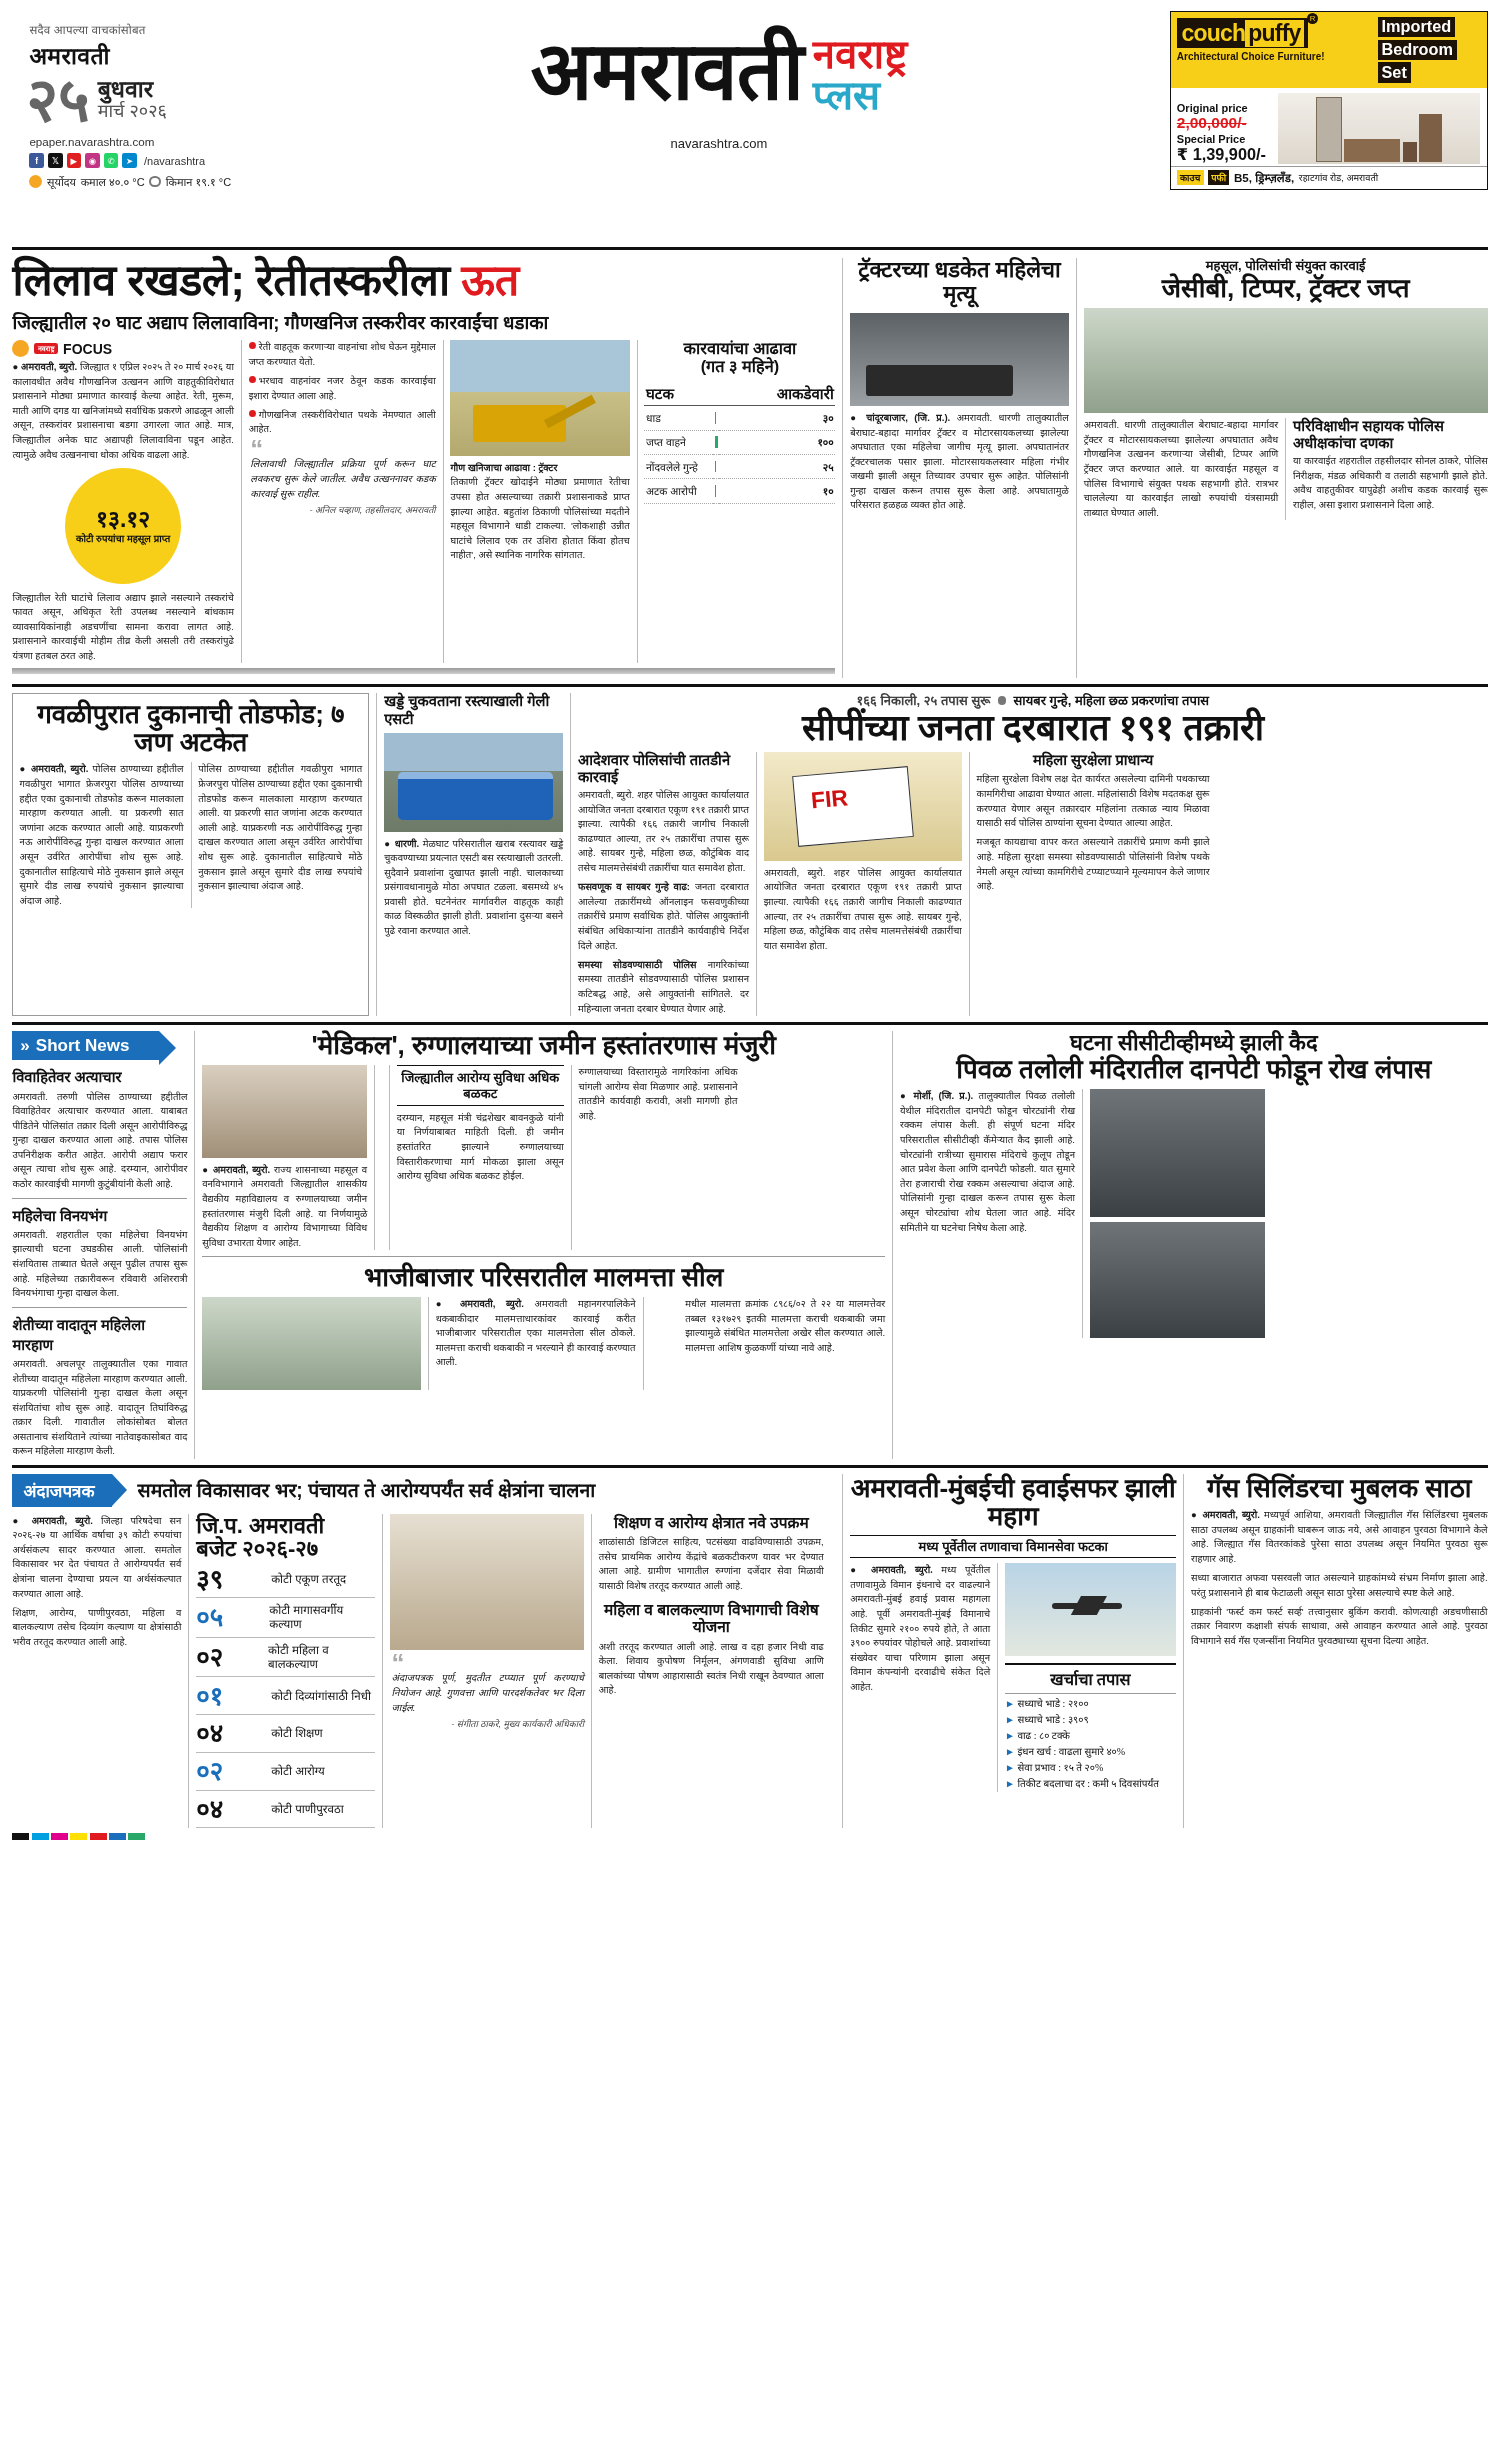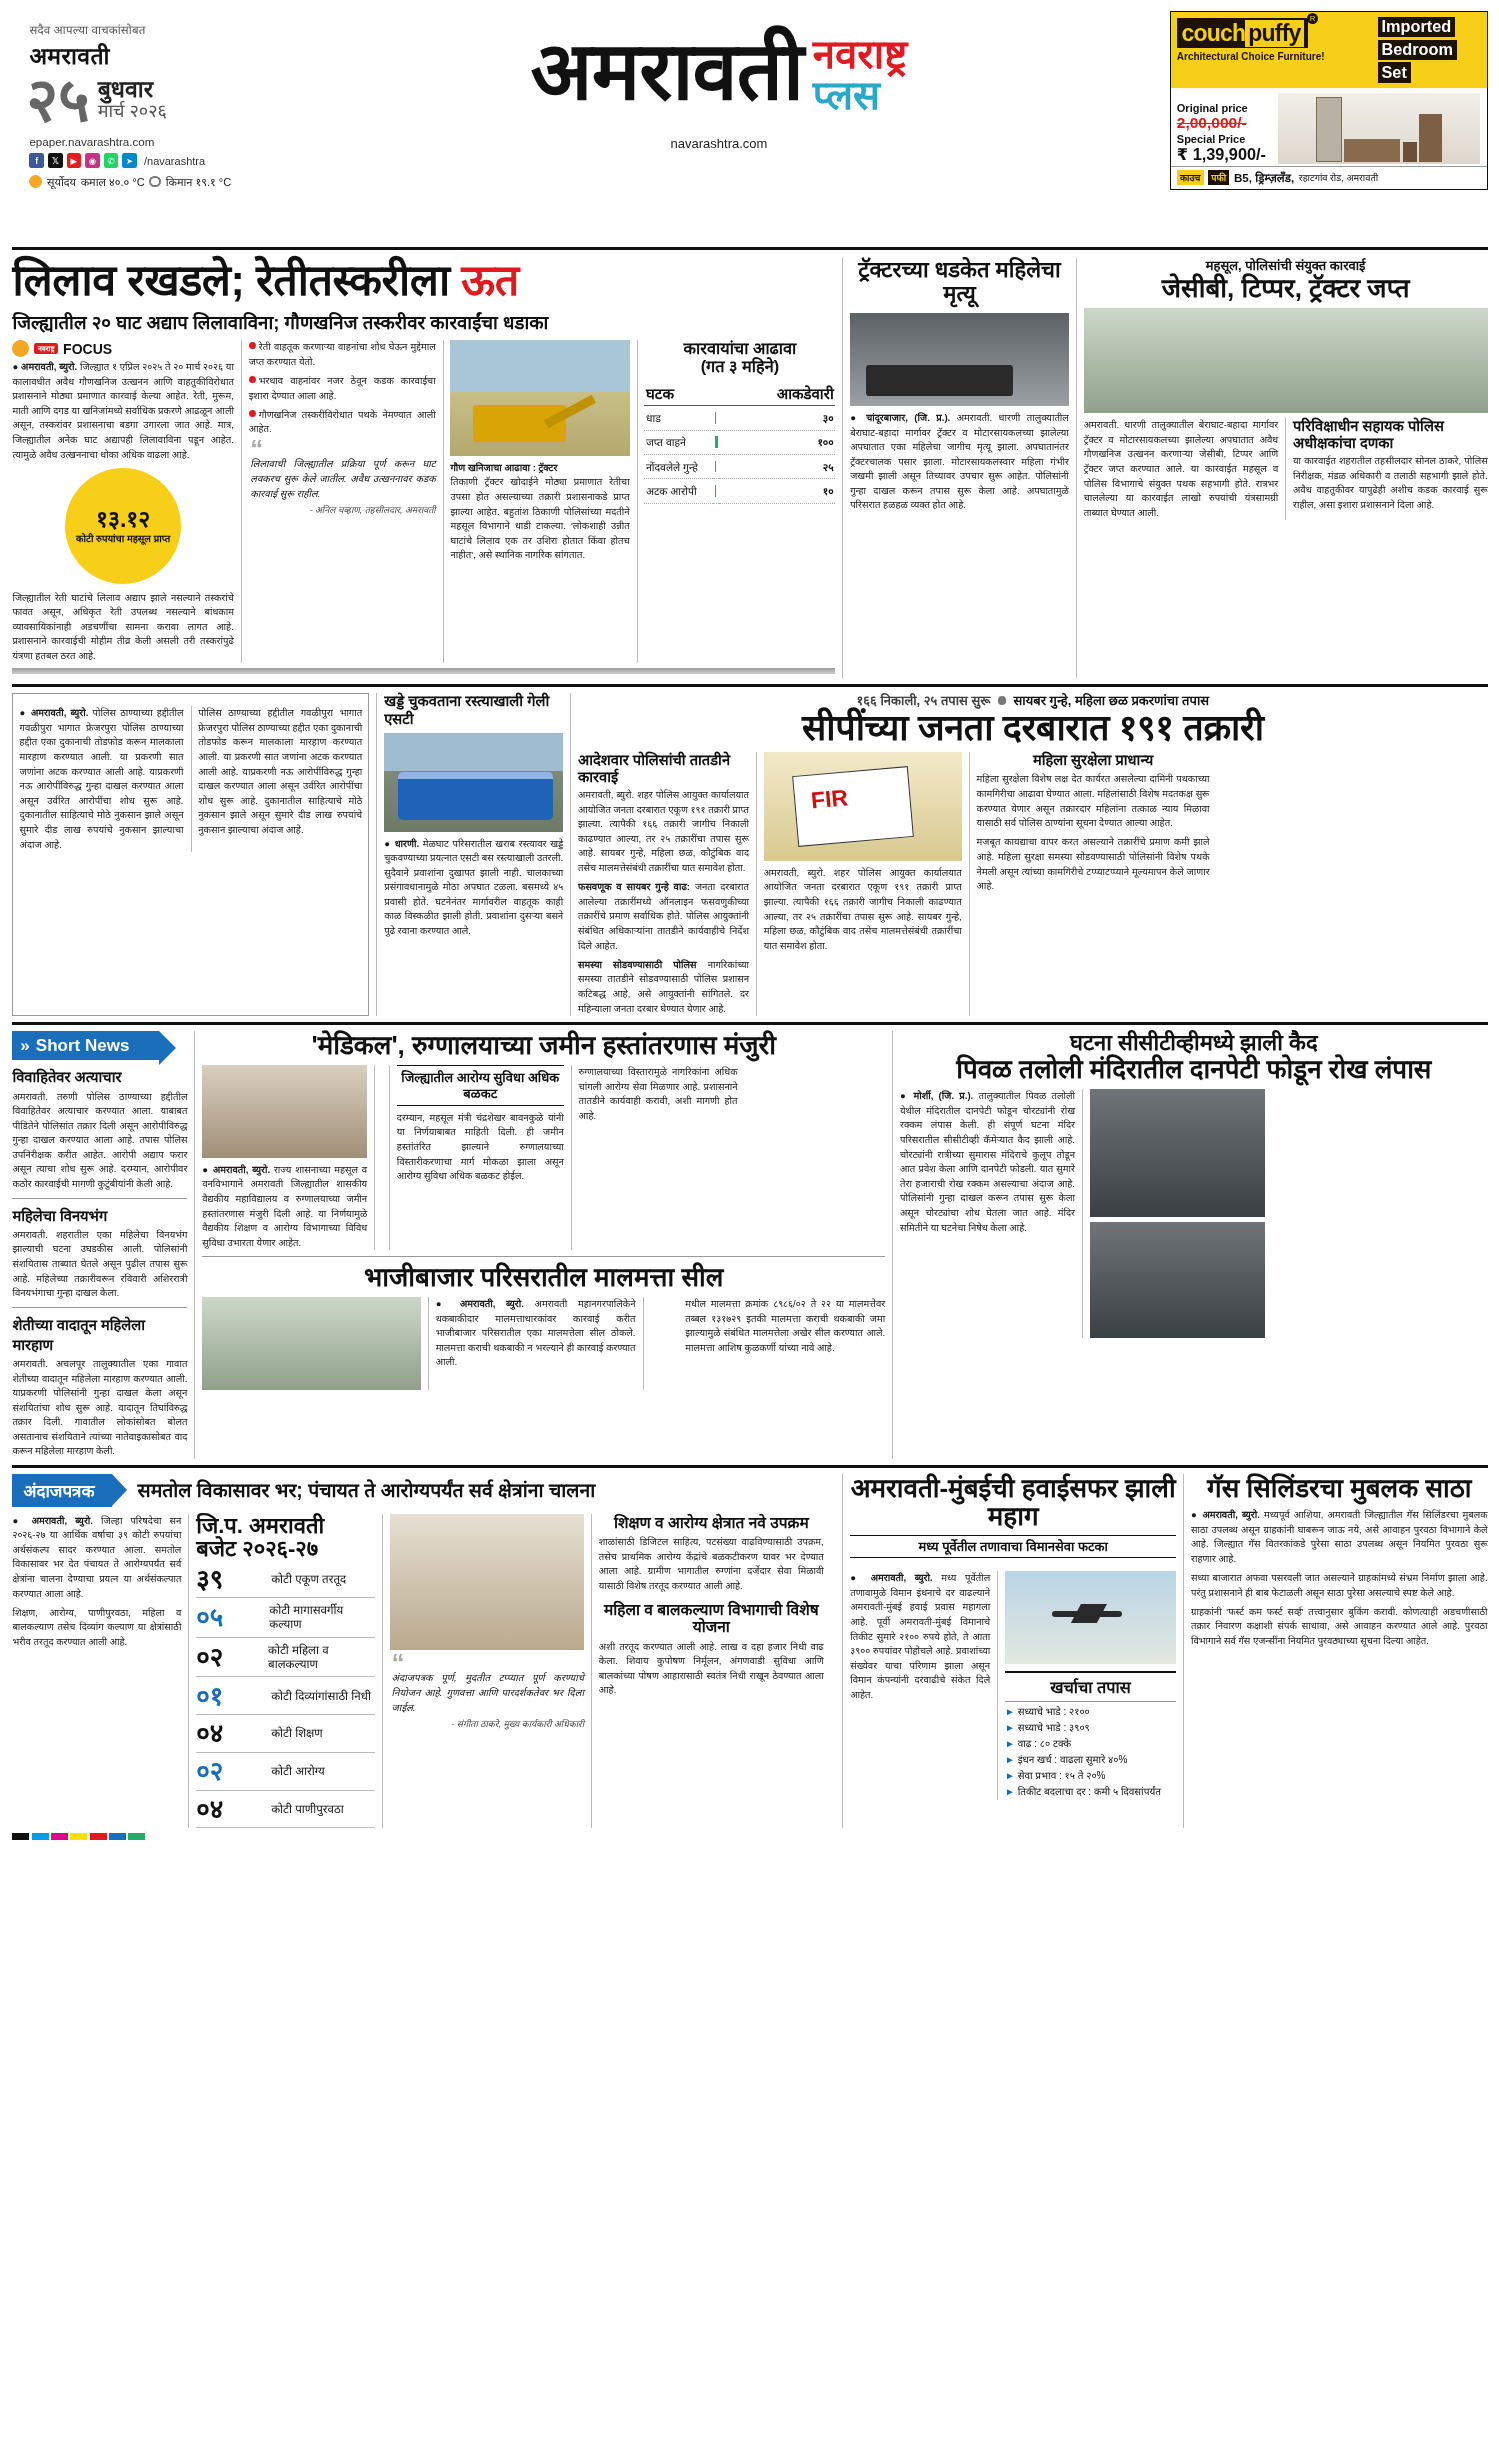--- a/index.html
+++ b/index.html
@@ -381,20 +381,21 @@
         </div>
       </div>
     </div>
   </div>
 
   <div class="hline2"></div>
 
   <div class="cols">
 
     <div style="width:357px;border:1.6px solid #999;padding:6.2px;">
+      <h2 class="hl" style="text-align:center;">गवळीपुरात दुकानाची तोडफोड; ७ जण अटकेत</h2>
       <div class="cols" style="margin-top:6.2px;">
         <div style="width:165px;" class="body">
           <span class="byline">● अमरावती, ब्युरो.</span>
           <span>पोलिस ठाण्याच्या हद्दीतील गवळीपुरा भागात फ्रेजरपुरा पोलिस ठाण्याच्या हद्दीत एका दुकानाची तोडफोड करून मालकाला मारहाण करण्यात आली. या प्रकरणी सात जणांना अटक करण्यात आली आहे. याप्रकरणी नऊ आरोपींविरुद्ध गुन्हा दाखल करण्यात आला असून उर्वरित आरोपींचा शोध सुरू आहे. दुकानातील साहित्याचे मोठे नुकसान झाले असून सुमारे दीड लाख रुपयांचे नुकसान झाल्याचा अंदाज आहे.</span>
         </div>
         <div class="vline"></div>
         <div style="width:165px;" class="body">पोलिस ठाण्याच्या हद्दीतील गवळीपुरा भागात फ्रेजरपुरा पोलिस ठाण्याच्या हद्दीत एका दुकानाची तोडफोड करून मालकाला मारहाण करण्यात आली. या प्रकरणी सात जणांना अटक करण्यात आली आहे. याप्रकरणी नऊ आरोपींविरुद्ध गुन्हा दाखल करण्यात आला असून उर्वरित आरोपींचा शोध सुरू आहे. दुकानातील साहित्याचे मोठे नुकसान झाले असून सुमारे दीड लाख रुपयांचे नुकसान झाल्याचा अंदाज आहे.</div>
       </div>
     </div>
 
@@ -603,21 +604,21 @@
           <div class="body" style="margin-top:3.9px;">अशी तरतूद करण्यात आली आहे. लाख व दहा हजार निधी वाढ केला. शिवाय कुपोषण निर्मूलन, अंगणवाडी सुविधा आणि बालकांच्या पोषण आहारासाठी स्वतंत्र निधी राखून ठेवण्यात आला आहे.</div>
         </div>
       </div>
     </div>
 
     <div class="vline"></div>
 
     <div style="width:326px;">
       <h2 class="hl" style="text-align:center;">अमरावती-मुंबईची हवाईसफर झाली महाग</h2>
       <div class="kicker" style="text-align:center;border-top:1.6px solid #111;border-bottom:1.6px solid #111;padding:3.1px 0;margin-top:4.7px;">मध्य पूर्वेतील तणावाचा विमानसेवा फटका</div>
-      <div class="cols" style="margin-top:13px;">
+      <div class="cols" style="margin-top:5px;font-family:Liberation Serif, serif;">
         <div style="width:140px;" class="body">
           <span class="byline">● अमरावती, ब्युरो.</span>
           <span>मध्य पूर्वेतील तणावामुळे विमान इंधनाचे दर वाढल्याने अमरावती-मुंबई हवाई प्रवास महागला आहे. पूर्वी अमरावती-मुंबई विमानाचे तिकीट सुमारे २१०० रुपये होते, ते आता ३९०० रुपयांवर पोहोचले आहे. प्रवाशांच्या संख्येवर याचा परिणाम झाला असून विमान कंपन्यांनी दरवाढीचे संकेत दिले आहेत.</span>
         </div>
         <div class="vline"></div>
         <div style="width:171px;">
           <div class="photo sky" style="height:93px;">
             <div style="position:absolute;left:47px;top:40px;width:70px;height:5.4px;background:#2a2a2a;border-radius:3.1px;"></div>
             <div style="position:absolute;left:71px;top:33px;width:26px;height:18.6px;background:#2a2a2a;transform:skewX(-28deg);"></div>
           </div>

